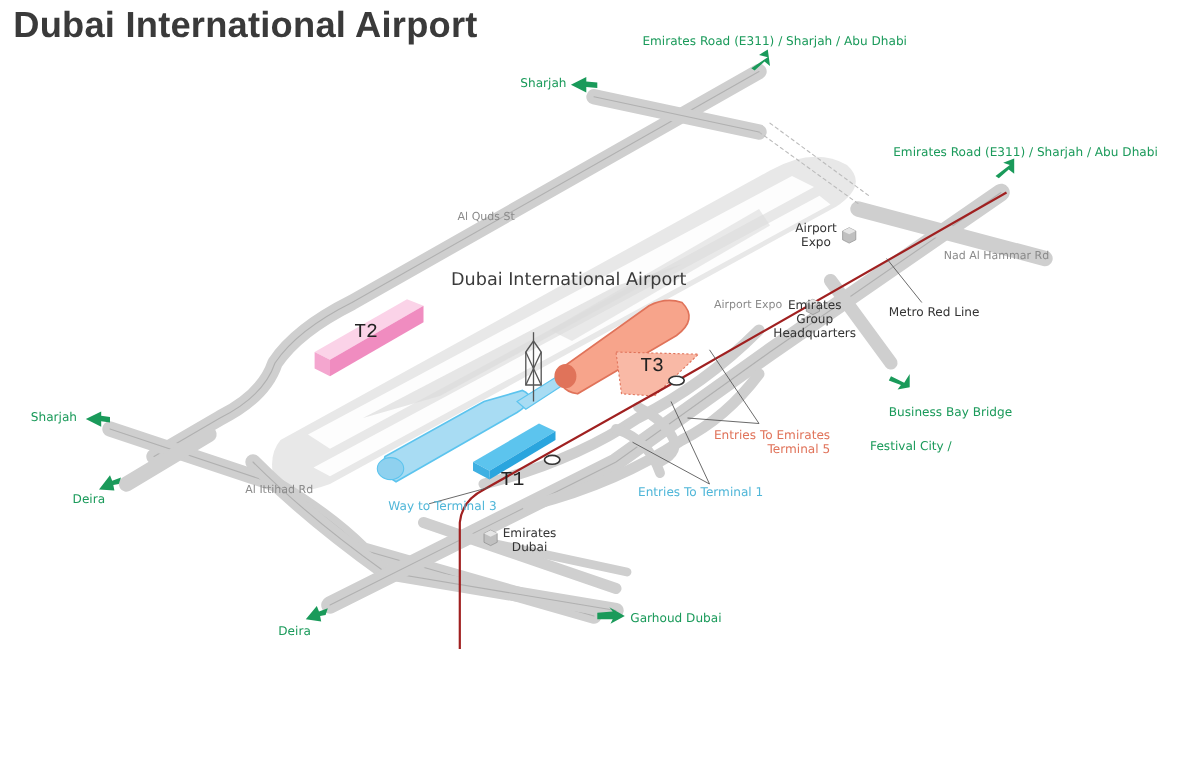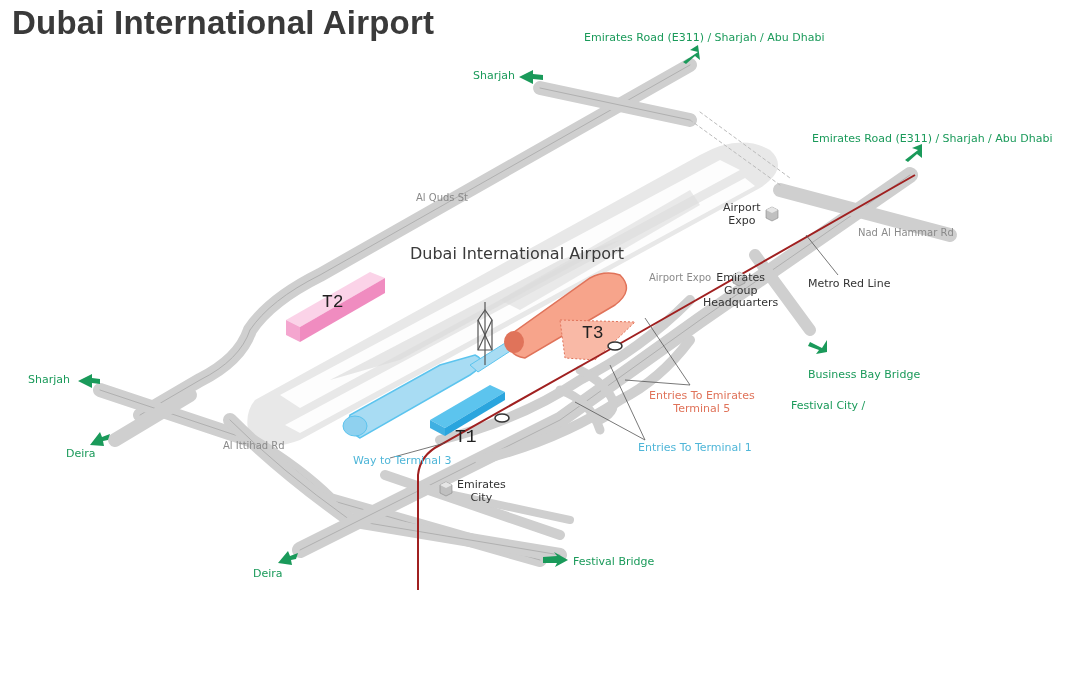--- a/index.html
+++ b/index.html
@@ -4,21 +4,21 @@
   <style>
     html, body { margin: 0; padding: 0; background: #ffffff; }
     body { width: 1070px; height: 698px; position: relative; overflow: hidden; font-family: "DejaVu Sans", sans-serif; }
     .title { position: absolute; left: 12px; top: 4px; font-family: "Liberation Sans", sans-serif; font-weight: bold; font-size: 33px; color: #3a3a3a; letter-spacing: 0.2px; }
     svg.map { position: absolute; left: 0; top: 0; }
     .lbl { position: absolute; white-space: nowrap; line-height: 1.15; }
     .green { color: #1a9a5a; font-size: 11px; font-family: "DejaVu Sans", sans-serif; }
     .road { color: #8a8a8a; font-size: 10px; font-family: "DejaVu Sans", sans-serif; }
     .poi { color: #333333; font-size: 11px; text-align: center; font-family: "DejaVu Sans", sans-serif; }
     .blue { color: #4fb6d8; font-size: 11px; font-family: "DejaVu Sans", sans-serif; }
-    .orange { color: #e0735a; font-size: 11px; text-align: center; font-family: "DejaVu Sans", sans-serif; }
+    .orange { color: #e0735a; font-size: 11px; text-align: right; font-family: "DejaVu Sans", sans-serif; }
     .airport-name { color: #3a3a3a; font-size: 16px; font-family: "DejaVu Sans", sans-serif; }
     .term { color: #222; font-size: 18px; font-family: Liberation Mono, monospace; }
     .metro { color: #333; font-size: 11px; font-family: "DejaVu Sans", sans-serif; }
   </style>
 </head>
 <body>
 
 <div class="title">Dubai International Airport</div>
 
 <svg class="map" width="1070" height="698" viewBox="0 0 1070 698">
@@ -137,21 +137,21 @@
       </g>
   </g>
 </svg>
 
 <div class="lbl green" style="left:584px;top:32px;">Emirates Road (E311) / Sharjah / Abu Dhabi</div>
 <div class="lbl green" style="left:473px;top:70px;">Sharjah</div>
 <div class="lbl green" style="left:812px;top:133px;">Emirates Road (E311) / Sharjah / Abu Dhabi</div>
 <div class="lbl green" style="left:28px;top:374px;">Sharjah</div>
 <div class="lbl green" style="left:66px;top:448px;">Deira</div>
 <div class="lbl green" style="left:253px;top:568px;">Deira</div>
-<div class="lbl green" style="left:573px;top:556px;">Festival Bridge</div>
+<div class="lbl green" style="left:573px;top:556px;">Garhoud Dubai</div>
 <div class="lbl green" style="left:791px;top:356px;text-align:center;margin-top:44px;">
   <div>Festival City /</div>
 </div>
 <div class="lbl green" style="left:808px;top:369px;">Business Bay Bridge</div>
 
 <div class="lbl road" style="left:416px;top:192px;">Al Quds St</div>
 <div class="lbl road" style="left:858px;top:227px;text-align:right;">Nad Al Hammar Rd</div>
 <div class="lbl road" style="left:649px;top:272px;">Airport Expo</div>
 <div class="lbl road" style="left:223px;top:440px;">Al Ittihad Rd</div>
 
@@ -165,23 +165,23 @@
   <div>Airport</div>
   <div>Expo</div>
 </div>
 <div class="lbl poi" style="left:703px;top:272px;">
   <div>Emirates</div>
   <div>Group</div>
   <div>Headquarters</div>
 </div>
 <div class="lbl poi" style="left:457px;top:479px;">
   <div>Emirates</div>
-  <div>City</div>
+  <div>Dubai</div>
 </div>
 
 <div class="lbl metro" style="left:808px;top:278px;">Metro Red Line</div>
 
 <div class="lbl orange" style="left:649px;top:390px;">
   <div>Entries To Emirates</div>
   <div>Terminal 5</div>
 </div>
-<div class="lbl blue" style="left:638px;top:442px;">Entries To Terminal 1</div>
+<div class="lbl blue" style="left:580px;top:442px;">Entries To Terminal 1</div>
 <div class="lbl blue" style="left:313px;top:455px;margin-left:40px;">Way to Terminal 3</div>
 
 </body></html>

